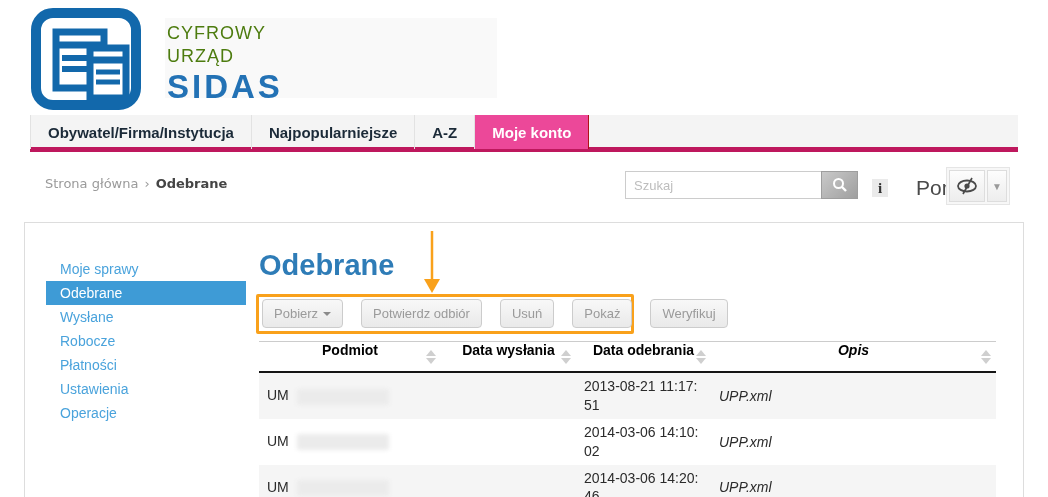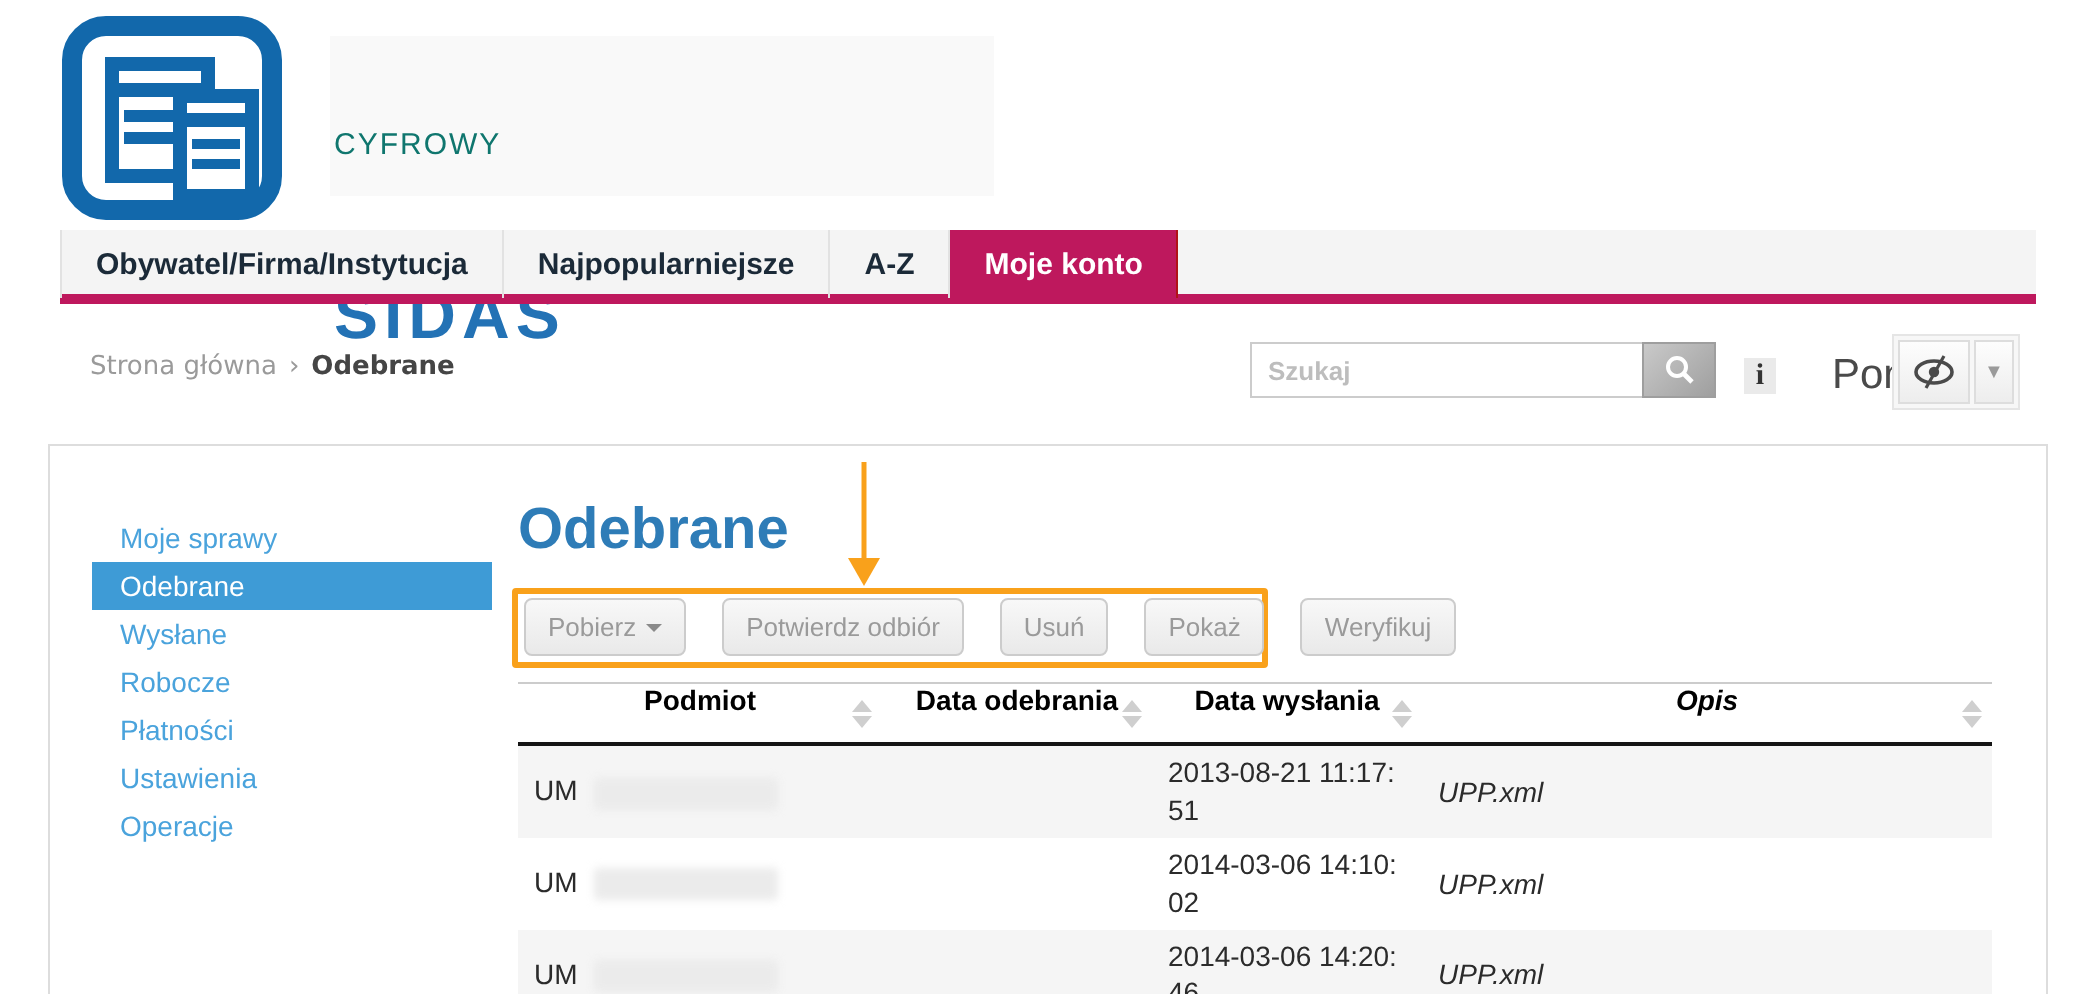--- a/index.html
+++ b/index.html
@@ -7,53 +7,52 @@
   body {
     font-family:"Liberation Sans", sans-serif;
     background:#fff; position:relative; overflow:hidden;
   }
 
   
   .logo-box { position:absolute; left:30px; top:8px; width:112px; height:102px; }
   .brand-bg { position:absolute; left:165px; top:18px; width:332px; height:80px; background:#f9f9f9; }
   .brand-text { position:absolute; left:167px; top:24px; line-height:1; }
   .brand-line1, .brand-line2 {
-    font-size:15px; color:#0f766e; letter-spacing:1px; font-weight:400;
+    font-size:18px; color:#4d7c0f; letter-spacing:1px; font-weight:400;
     margin-bottom:5px;
-    margin-top:41px;
   }
   .brand-line3 {
     font-size:33px; color:#2372b5; font-weight:bold; letter-spacing:3px; margin-top:2px;
   }
 
   
   .navbar {
     position:absolute; left:30px; top:115px; width:988px; height:37px;
     background:#f4f4f4; border-bottom:5px solid #be185d; display:flex;
   }
   .nav-item {
     display:flex; align-items:center; padding:0 17px;
     font-size:15px; font-weight:bold; color:#1b2a38; cursor:pointer;
     border-right:1px solid #e2e2e2; height:34px;
   }
   .nav-item:first-child { border-left:1px solid #e2e2e2; }
-  .nav-item.active { background:#be185d; color:#fff; border-color:#b01217; }
+  .nav-item.active { background:#ec4899; color:#fff; border-color:#b01217; }
 
   
   .breadcrumb {
     position:absolute; left:45px; top:176px;
     font-family:"DejaVu Sans", sans-serif; font-size:13px; color:#9a9a9a;
   }
   .breadcrumb .sep { margin:0 6px; color:#9a9a9a; }
   .breadcrumb .current { color:#454545; font-weight:600; }
 
   .search-wrap { position:absolute; left:625px; top:171px; display:flex; }
   .search-input {
     width:196px; height:28px; border:1px solid #ccc; border-right:none;
-    font-size:13px; color:#555; padding:0 8px; outline:none; background:#fff;font-weight:bold;
+    font-size:13px; color:#555; padding:0 8px; outline:none; background:#fff;
   }
   .search-input::placeholder { color:#bdbdbd; }
   .search-btn {
     width:37px; height:28px; border:1px solid #9e9e9e; cursor:pointer;
     background:linear-gradient(135deg,#c9c9c9 0%,#9f9f9f 100%);
     display:flex; align-items:center; justify-content:center;
   }
 
   .help-wrap { position:absolute; left:872px; top:176px; display:flex; align-items:center; }
   .info-glyph {
@@ -239,29 +238,29 @@
 
   <div class="grid">
     <div class="grid-header">
       <div class="gh-cell c1">
         <span>Podmiot</span>
         <span class="sort-icon">
             <div class="up"></div>
             <div class="down"></div>
           </span>
       </div>
+      <div class="gh-cell c2">
+        <span>Data wysłania</span>
+        <span class="sort-icon">
+            <div class="up"></div>
+            <div class="down"></div>
+          </span>
+      </div>
       <div class="gh-cell c3">
         <span>Data odebrania</span>
-        <span class="sort-icon">
-            <div class="up"></div>
-            <div class="down"></div>
-          </span>
-      </div>
-      <div class="gh-cell c2">
-        <span>Data wysłania</span>
         <span class="sort-icon">
             <div class="up"></div>
             <div class="down"></div>
           </span>
       </div>
       <div class="gh-cell c4">
         <span>Opis</span>
         <span class="sort-icon">
             <div class="up"></div>
             <div class="down"></div>

